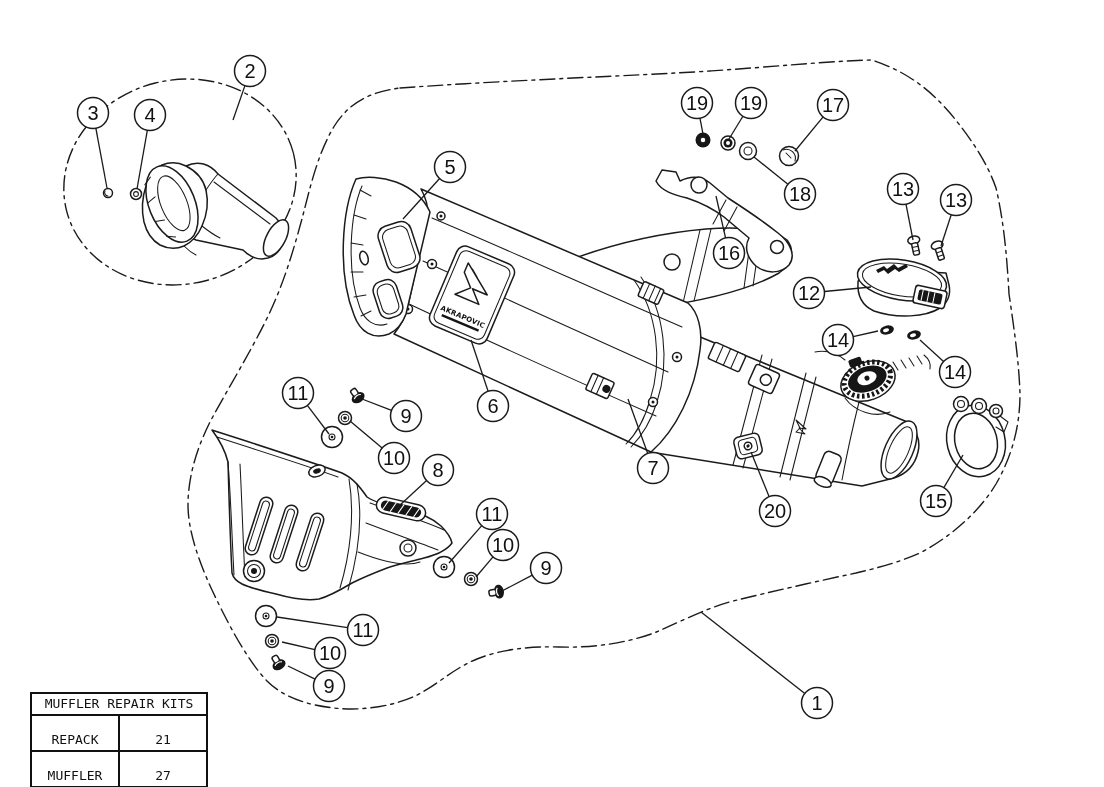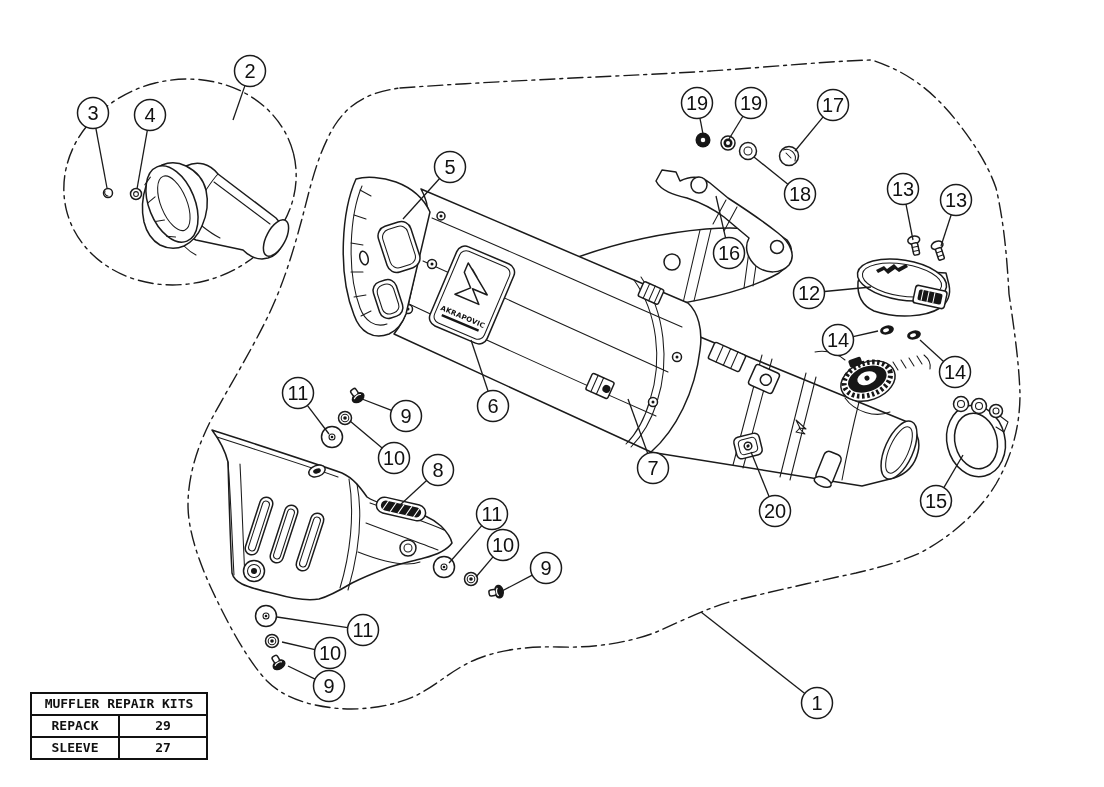--- a/index.html
+++ b/index.html
@@ -8,25 +8,25 @@
   svg{position:absolute;left:0;top:0;}
   .ln{fill:none;stroke:#1b1b1b;stroke-width:1.5;stroke-linejoin:round;stroke-linecap:round;}
   .thin{stroke-width:1.05;}
   .fw{fill:#ffffff;stroke:#1b1b1b;stroke-width:1.5;stroke-linejoin:round;}
   .fd{fill:#161616;stroke:none;}
   .dash{stroke-dasharray:15 5 3 5;stroke-width:1.4;}
   .callout-circle{fill:#fff;stroke:#1b1b1b;stroke-width:1.5;}
   .callout-text{font:20px "Liberation Sans",sans-serif;fill:#111;}
   .kits-table{position:absolute;left:30px;top:692px;width:174px;border:2px solid #111;
       background:#fff;font-family:"DejaVu Sans Mono","Liberation Mono",monospace;
-      font-weight:bold;font-size:13px;color:#111;}
+      font-weight:normal;font-size:13px;color:#111;}
   .kt-header{text-align:center;padding:2px 0 3px 0;border-bottom:2px solid #111;letter-spacing:0px;}
   .kt-row{display:flex;border-bottom:2px solid #111;}
   .kt-row:last-child{border-bottom:none;}
-  .kt-cell{padding:2px 0 3px 0;text-align:center;}
+  .kt-cell{padding:16px 0 3px 0;text-align:center;}
   .kt-name{width:86px;border-right:2px solid #111;}
   .kt-val{flex:1;}
 </style>
 </head>
 <body>
 
 <div class="stage">
 <svg width="1104" height="787" viewBox="0 0 1104 787">
 
   <g>
@@ -522,20 +522,20 @@
           <circle cx="775" cy="511" r="15.5" class="callout-circle"></circle>
           <text x="775" y="518" text-anchor="middle" class="callout-text">20</text>
         </g>
       </g>
 </svg>
 
   <div class="kits-table">
     <div class="kt-header">MUFFLER REPAIR KITS</div>
     <div class="kt-row">
       <div class="kt-cell kt-name">REPACK</div>
-      <div class="kt-cell kt-val">29</div>
+      <div class="kt-cell kt-val">21</div>
     </div>
     <div class="kt-row">
-      <div class="kt-cell kt-name">SLEEVE</div>
+      <div class="kt-cell kt-name">MUFFLER</div>
       <div class="kt-cell kt-val">27</div>
     </div>
   </div>
 </div>
 
 </body></html>

